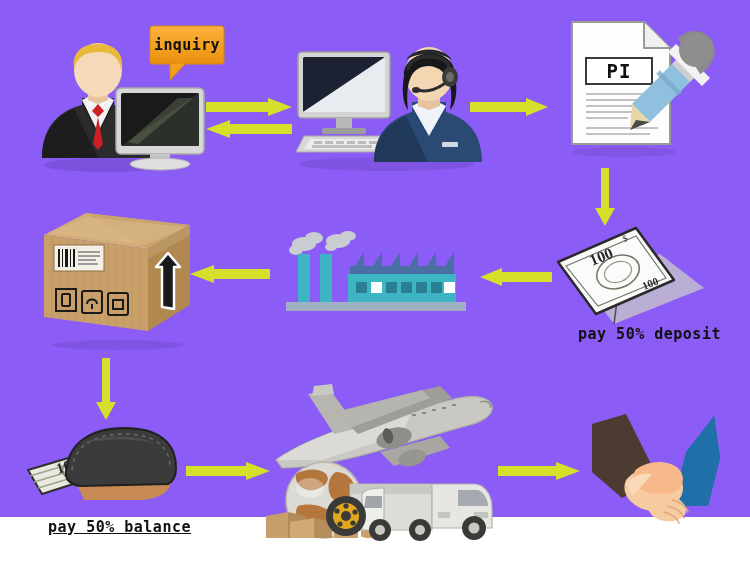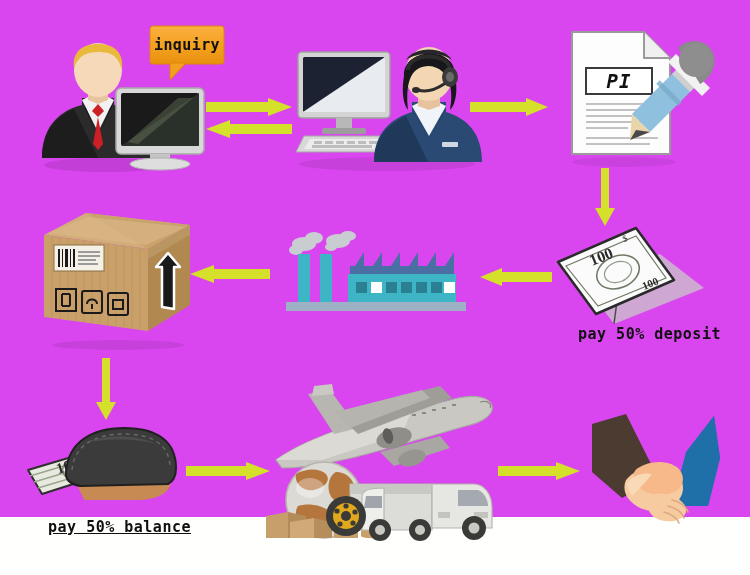--- a/index.html
+++ b/index.html
@@ -5,21 +5,21 @@
   * { box-sizing: border-box; margin: 0; padding: 0; }
   html, body {
     width: 750px; height: 575px;
     background: #fffffe;
     font-family: "Liberation Sans", sans-serif;
     overflow: hidden;
   }
   #diagram {
     position: relative;
     width: 750px; height: 517px;
-    background: #d946ef;
+    background: #8b5cf6;
   }
   .node { position: absolute; }
   .caption {
     position: absolute;
     font-family: "DejaVu Sans Mono", "Liberation Mono", monospace;
     font-weight: bold;
     font-size: 15px;
     color: #101010;
     letter-spacing: 0.5px;
     white-space: nowrap;
@@ -159,21 +159,21 @@
       </g>
     </svg>
   </div>
 
   <div class="arrow" style="left:470px; top:98px;">
     <svg width="78" height="18" viewBox="0 0 78 18">
       <path d="M0 4 L56 4 L56 0 L78 9 L56 18 L56 14 L0 14 Z" fill="#d4e02a"></path>
     </svg>
   </div>
 
-  <div class="node" style="left:558px; top:26px; width:150px; height:140px;font-style:italic;">
+  <div class="node" style="left:558px; top:16px; width:150px; height:140px;">
     <svg width="150" height="140" viewBox="0 0 150 140">
       <ellipse cx="66" cy="136" rx="52" ry="5" fill="#000" opacity="0.07"></ellipse>
 
       <path d="M14 6 L86 6 L112 32 L112 128 L14 128 Z" fill="#fdfdfd" stroke="#9a9a9a" stroke-width="2" stroke-linejoin="round"></path>
       <path d="M86 6 L86 32 L112 32" fill="#f0f0f0" stroke="#9a9a9a" stroke-width="2" stroke-linejoin="round"></path>
 
       <rect x="28" y="42" width="66" height="26" fill="#fff" stroke="#3a3a3a" stroke-width="2"></rect>
       <text x="61" y="62" text-anchor="middle" fill="#111" style="font-family:'DejaVu Sans Mono','Liberation Mono',monospace;font-weight:bold;font-size:19px;letter-spacing:1px;">PI</text>
 
       <g stroke="#c2c2c2" stroke-width="2">

